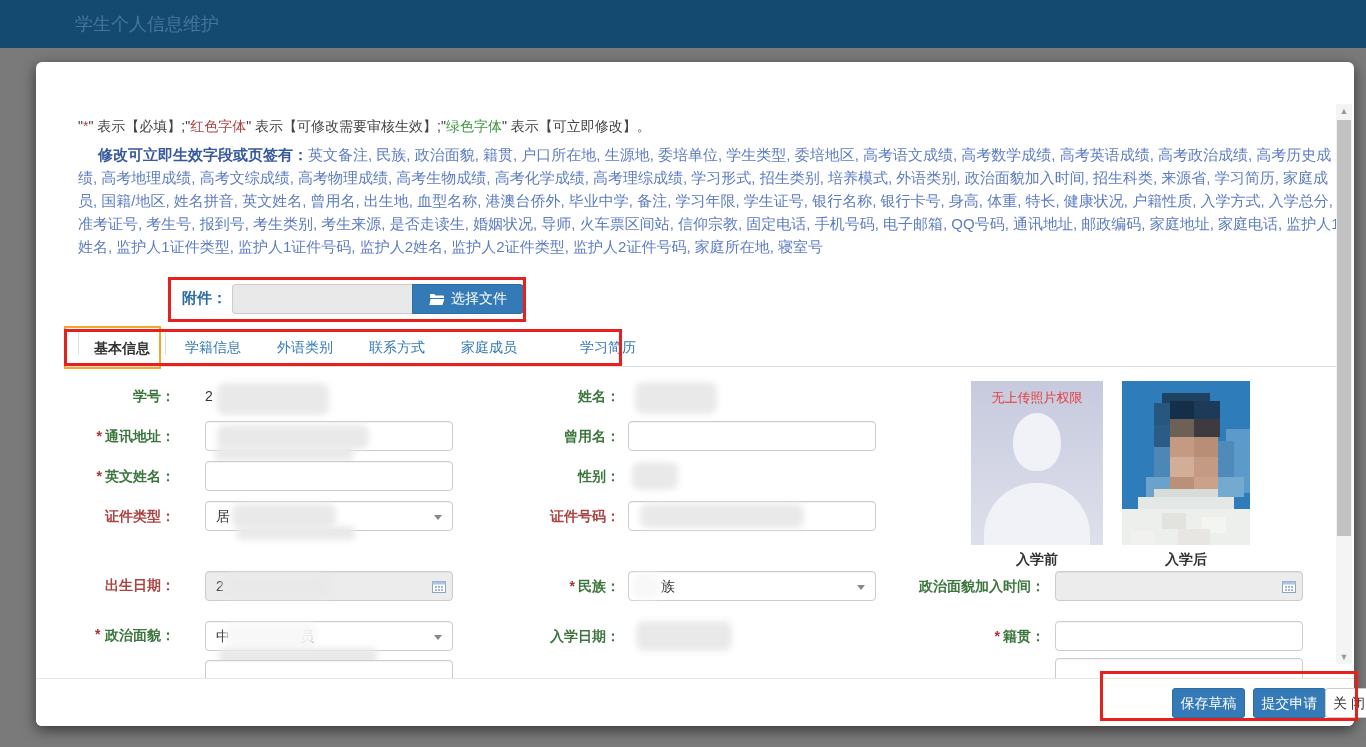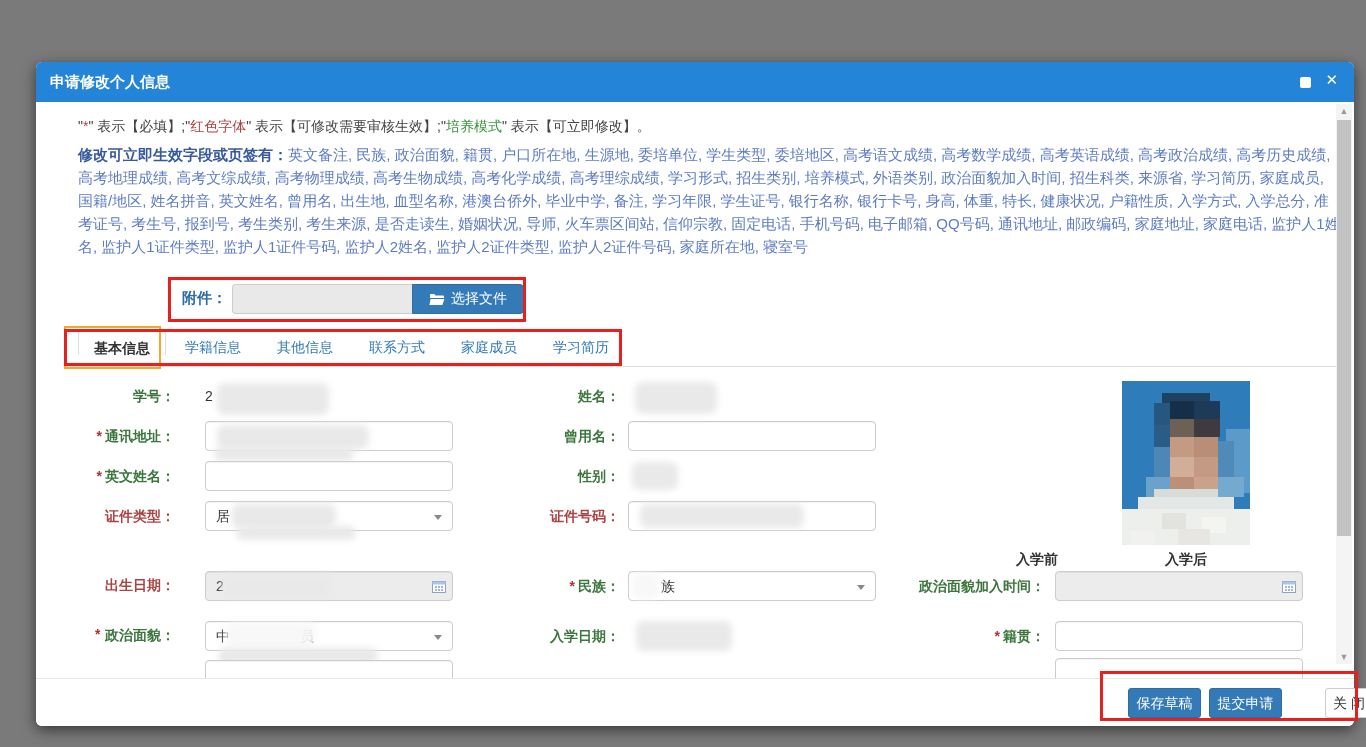--- a/index.html
+++ b/index.html
@@ -20,21 +20,21 @@
   .win-close { position:absolute; right:16px; top:9px; color:#fff; font-size:15px; font-weight:bold; cursor:pointer; }
 
   .modal-body { position:absolute; left:0; top:40px; width:1318px; height:576px; background:#fff; overflow:hidden; }
   .modal-footer { position:absolute; left:0; bottom:0; width:1318px; height:48px; border-top:1px solid #e7e7e7; border-radius:0 0 6px 6px; background:#fff; }
 
   
   .legend { position:absolute; left:42px; top:16px; font-size:14px; color:#444; }
   .legend .maroon { color:#a94442; }
   .legend .green { color:#3c963c; }
   .fieldlist { position:absolute; left:42px; top:41px; width:1262px; font-size:15px; line-height:23px; color:#5d7cc2; }
-  .fieldlist b { color:#36599e; }
+  .fieldlist b { color:#36599e;margin-left:20px; }
 
   
   .lbl { position:absolute; font-size:14px; font-weight:bold; text-align:right; line-height:20px; }
   .lbl.green { color:#3c763d; }
   .lbl.red { color:#a94442; }
   .req { color:#b03030; margin-right:3px; font-weight:bold; }
   .input { position:absolute; height:30px; background:#fff; border:1px solid #ccc; border-radius:4px; box-shadow:inset 0 1px 1px rgba(0,0,0,.05); font-size:14px; color:#333; line-height:28px; padding-left:10px; }
   .input.disabled { background:#ececec; }
   .sel-arrow { position:absolute; right:10px; top:13px; width:0; height:0; border-left:4px solid transparent; border-right:4px solid transparent; border-top:5px solid #888; }
   .cal { position:absolute; right:6px; top:8px; }
@@ -59,69 +59,67 @@
   .sil-body { position:absolute; left:50%; bottom:-4px; transform:translateX(-50%); width:106px; height:66px; background:#f0f2f8; border-radius:52px 52px 0 0; }
   .photo-after { position:absolute; left:1086px; top:279px; width:128px; height:164px; }
   .photo-label { position:absolute; top:449px; text-align:center; font-size:14px; font-weight:bold; color:#333; }
 
   
   .sb { position:absolute; left:1300px; top:2px; width:16px; height:560px; background:#f4f4f4; }
   .sb-arrow { position:absolute; left:0; width:16px; height:14px; color:#9a9a9a; font-size:9px; text-align:center; line-height:14px; cursor:pointer; }
   .sb-thumb { position:absolute; left:1px; top:16px; width:14px; height:416px; background:#c2c2c2; cursor:pointer; }
 
   
-  .btn-blue { position:absolute; top:9px; width:73px; height:30px; background:#337ab7; border:1px solid #2e6da4; border-radius:3px; color:#fff; font-size:14px; text-align:center; line-height:28px; cursor:pointer; }
+  .btn-blue { position:absolute; top:9px; width:73px; height:30px; background:#337ab7; border:1px solid #2e6da4; border-radius:3px; color:#fff; font-size:14px; text-align:center; line-height:28px; cursor:pointer;margin-left:44px; }
   .btn-white { position:absolute; top:9px; width:48px; height:30px; background:#fff; border:1px solid #ccc; border-radius:3px; color:#333; font-size:14px; text-align:center; line-height:28px; cursor:pointer; }
 
   
   .anno-red { position:absolute; border:3px solid #e8201d; z-index:40; pointer-events:none; }
   .anno-orange { position:absolute; border:2px solid #f7a728; z-index:39; pointer-events:none; }
 </style>
 </head>
 <body>
 
 <div id="page">
 
+  <div class="topbar">
+    <div class="topbar-title">学生个人信息维护</div>
+  </div>
 
   <div class="modal">
 
-    <div class="modal-header">
-      <div class="modal-title">申请修改个人信息</div>
-      <div class="win-max"></div>
-      <div class="win-close">✕</div>
-    </div>
 
     <div class="modal-body">
 
       <div class="legend">
-        <span>"</span><span class="maroon">*</span><span>" 表示【必填】;"</span><span class="maroon">红色字体</span><span>" 表示【可修改需要审核生效】;"</span><span class="green">培养模式</span><span>" 表示【可立即修改】。</span>
+        <span>"</span><span class="maroon">*</span><span>" 表示【必填】;"</span><span class="maroon">红色字体</span><span>" 表示【可修改需要审核生效】;"</span><span class="green">绿色字体</span><span>" 表示【可立即修改】。</span>
       </div>
 
       <div class="fieldlist">
         <b>修改可立即生效字段或页签有：</b><span>英文备注, 民族, 政治面貌, 籍贯, 户口所在地, 生源地, 委培单位, 学生类型, 委培地区, 高考语文成绩, 高考数学成绩, 高考英语成绩, 高考政治成绩, 高考历史成绩, 高考地理成绩, 高考文综成绩, 高考物理成绩, 高考生物成绩, 高考化学成绩, 高考理综成绩, 学习形式, 招生类别, 培养模式, 外语类别, 政治面貌加入时间, 招生科类, 来源省, 学习简历, 家庭成员, 国籍/地区, 姓名拼音, 英文姓名, 曾用名, 出生地, 血型名称, 港澳台侨外, 毕业中学, 备注, 学习年限, 学生证号, 银行名称, 银行卡号, 身高, 体重, 特长, 健康状况, 户籍性质, 入学方式, 入学总分, 准考证号, 考生号, 报到号, 考生类别, 考生来源, 是否走读生, 婚姻状况, 导师, 火车票区间站, 信仰宗教, 固定电话, 手机号码, 电子邮箱, QQ号码, 通讯地址, 邮政编码, 家庭地址, 家庭电话, 监护人1姓名, 监护人1证件类型, 监护人1证件号码, 监护人2姓名, 监护人2证件类型, 监护人2证件号码, 家庭所在地, 寝室号</span>
       </div>
 
       <div class="att-label">附件：</div>
       <div class="att-input"></div>
       <div class="att-btn">
         <svg width="16" height="13" viewBox="0 0 16 13">
             <path d="M1 1 h4.2 l1.4 1.6 H14 a1 1 0 0 1 1 1 V5 H1z" fill="#fff"></path>
             <path d="M1.6 6 h13.8 l-2 6 H0.4z" fill="#fff"></path>
           </svg>
         <span>选择文件</span>
       </div>
       <div class="anno-red" style="left:132px; top:175px; width:358px; height:45px;"></div>
 
       <div class="tabs">
         <div class="tab active" style="left:14px;">基本信息</div>
         <div class="tab" style="left:106px;">学籍信息</div>
-        <div class="tab" style="left:198px;">其他信息</div>
+        <div class="tab" style="left:198px;">外语类别</div>
         <div class="tab" style="left:290px;">联系方式</div>
         <div class="tab" style="left:382px;">家庭成员</div>
-        <div class="tab" style="left:474px;">学习简历</div>
+        <div class="tab" style="left:501px;">学习简历</div>
       </div>
       <div class="anno-orange" style="left:28px; top:224px; width:97px; height:43px;"></div>
       <div class="anno-red" style="left:28px; top:227px; width:558px; height:37px;"></div>
 
       <div class="lbl green" style="left:0; top:284px; width:139px;">学号：</div>
       <div class="value-text" style="left:169px; top:284px;">2</div>
       <div class="blob" style="left:181px; top:281px; width:112px; height:32px;"></div>
 
       <div class="lbl green" style="left:420px; top:284px; width:164px;">姓名：</div>
       <div class="blob" style="left:599px; top:280px; width:82px; height:32px;"></div>
@@ -179,20 +177,25 @@
 
       <div class="lbl green" style="left:420px; top:524px; width:164px;">入学日期：</div>
       <div class="blob" style="left:600px; top:519px; width:96px; height:30px;"></div>
 
       <div class="lbl green" style="left:879px; top:524px; width:130px;"><span class="req">*</span><span>籍贯：</span></div>
       <div class="input" style="left:1019px; top:519px; width:248px;"></div>
 
       <div class="input" style="left:169px; top:558px; width:248px; height:22px; border-radius:4px 4px 0 0;"></div>
       <div class="input" style="left:1019px; top:556px; width:248px; height:24px; border-radius:4px 4px 0 0;"></div>
 
+      <div class="photo-before">
+        <div class="no-perm">无上传照片权限</div>
+        <div class="sil-head"></div>
+        <div class="sil-body"></div>
+      </div>
       <div class="photo-after">
         <svg width="128" height="164" viewBox="0 0 128 164">
           <rect width="128" height="164" fill="#2e7cb9"></rect>
           <rect x="104" y="48" width="24" height="64" fill="#5c9aca"></rect>
           <rect x="40" y="12" width="48" height="14" fill="#1f4263"></rect>
           <rect x="32" y="22" width="16" height="24" fill="#27567e"></rect>
           <rect x="48" y="20" width="24" height="20" fill="#152f49"></rect>
           <rect x="72" y="20" width="26" height="20" fill="#1d3b58"></rect>
           <rect x="32" y="44" width="16" height="22" fill="#2a5c85"></rect>
           <rect x="48" y="38" width="24" height="18" fill="#6d6055"></rect>

